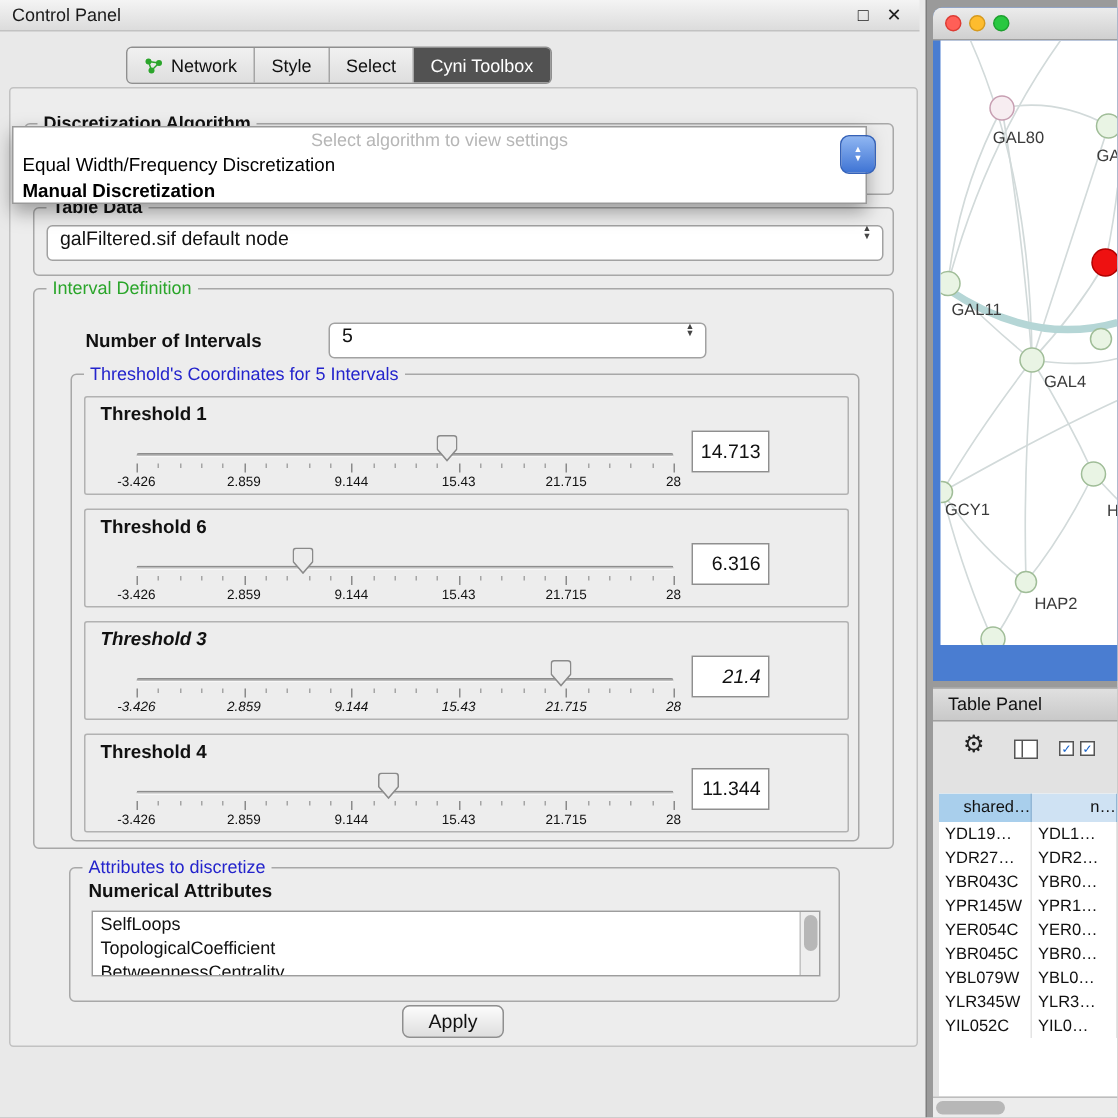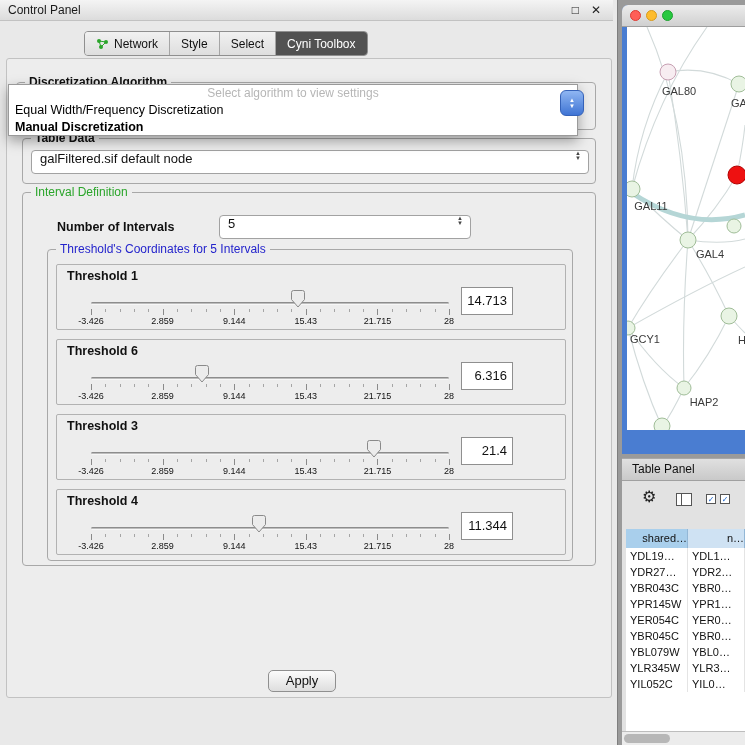--- a/index.html
+++ b/index.html
@@ -262,21 +262,21 @@
                 <span class="ticklabel" style="left: 60%;">15.43</span>
                 <span class="ticklabel" style="left: 80%;">21.715</span>
                 <span class="ticklabel" style="left: 100%;">28</span>
               </div>
               <div class="thumb" style="left: 30.9998%;"><svg width="14" height="18">
                   <path d="M2.5 0.5 H11.5 Q13.5 0.5 13.5 2.5 V9.5 L7 17 L0.5 9.5 V2.5 Q0.5 0.5 2.5 0.5 Z" fill="#ececec" stroke="#8a8a8a"></path>
                 </svg></div>
             </div>
             <div class="valbox">6.316</div>
           </div>
-          <div class="thr-panel" style="top: 164px;">
+          <div class="thr-panel" style="top: 164px; font-style: italic;">
             <div class="thr-label">Threshold 3</div>
             <div class="slider">
               <div class="groove"></div>
               <div class="ticks">
                 <div class="tick major" style="left: 0%;"></div>
                 <div class="tick minor" style="left: 4%;"></div>
                 <div class="tick minor" style="left: 8%;"></div>
                 <div class="tick minor" style="left: 12%;"></div>
                 <div class="tick minor" style="left: 16%;"></div>
                 <div class="tick major" style="left: 20%;"></div>
@@ -358,20 +358,34 @@
               <div class="thumb" style="left: 46.9993%;"><svg width="14" height="18">
                   <path d="M2.5 0.5 H11.5 Q13.5 0.5 13.5 2.5 V9.5 L7 17 L0.5 9.5 V2.5 Q0.5 0.5 2.5 0.5 Z" fill="#ececec" stroke="#8a8a8a"></path>
                 </svg></div>
             </div>
             <div class="valbox">11.344</div>
           </div>
         </div>
     </div>
   </div>
 
+  <div class="group" id="grp-attributes">
+    <span class="group-label blue">Attributes to discretize</span>
+    <div id="num-attr-label">Numerical Attributes</div>
+    <div id="attr-list">
+      <div id="attr-items">
+          <div class="attr-item">SelfLoops</div>
+          <div class="attr-item">TopologicalCoefficient</div>
+          <div class="attr-item">BetweennessCentrality</div>
+        </div>
+      <div id="attr-scroll">
+        <div id="attr-thumb"></div>
+      </div>
+    </div>
+  </div>
 
   <div id="apply-btn">Apply</div>
 
 </section>
 
 <section id="network-window">
   <div id="net-titlebar">
     <div class="traffic" id="tl-red"></div>
     <div class="traffic" id="tl-yellow"></div>
     <div class="traffic" id="tl-green"></div>

